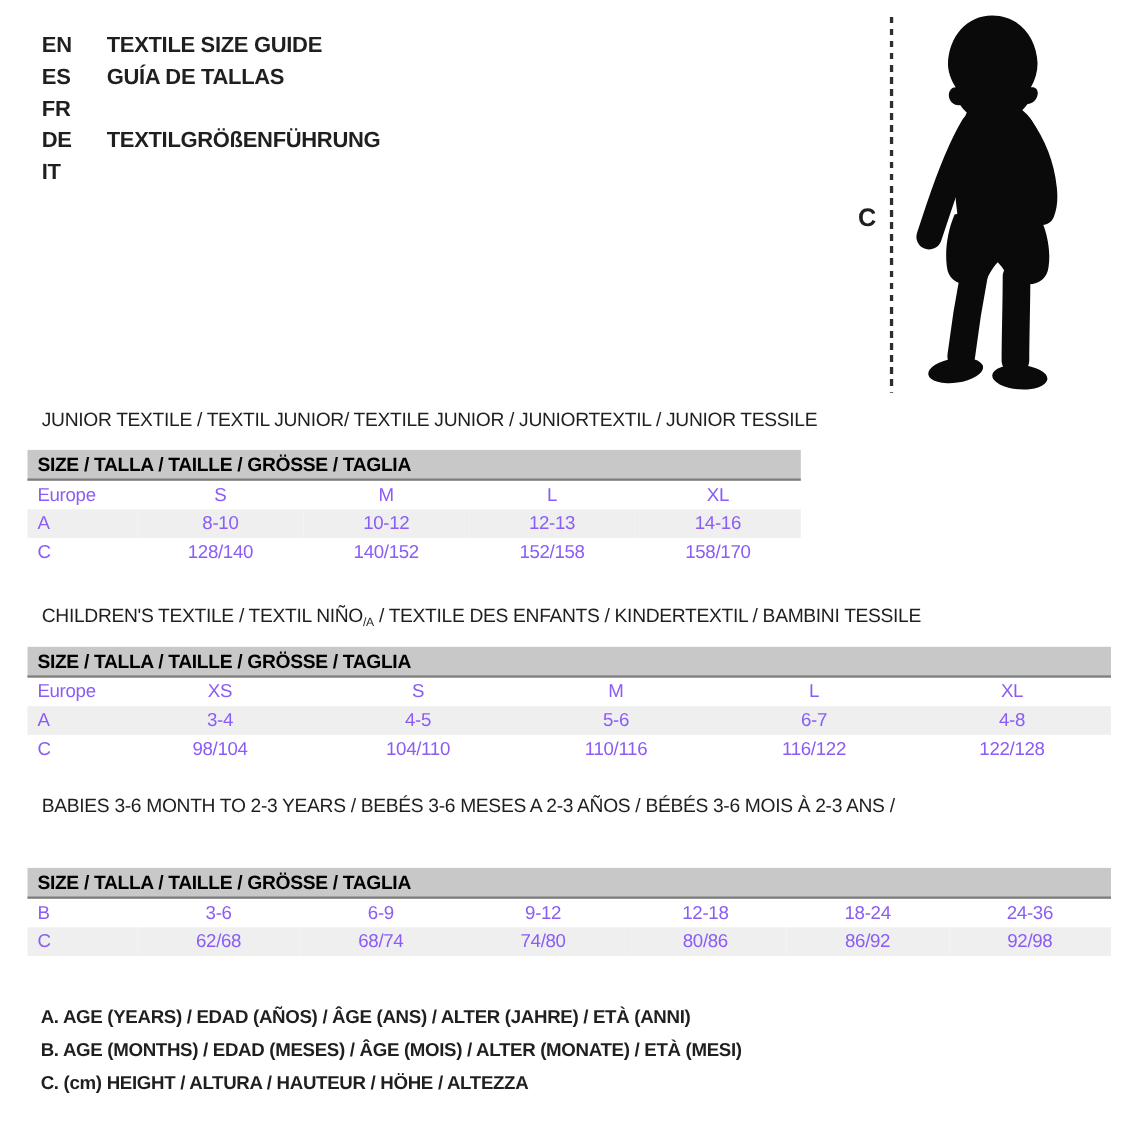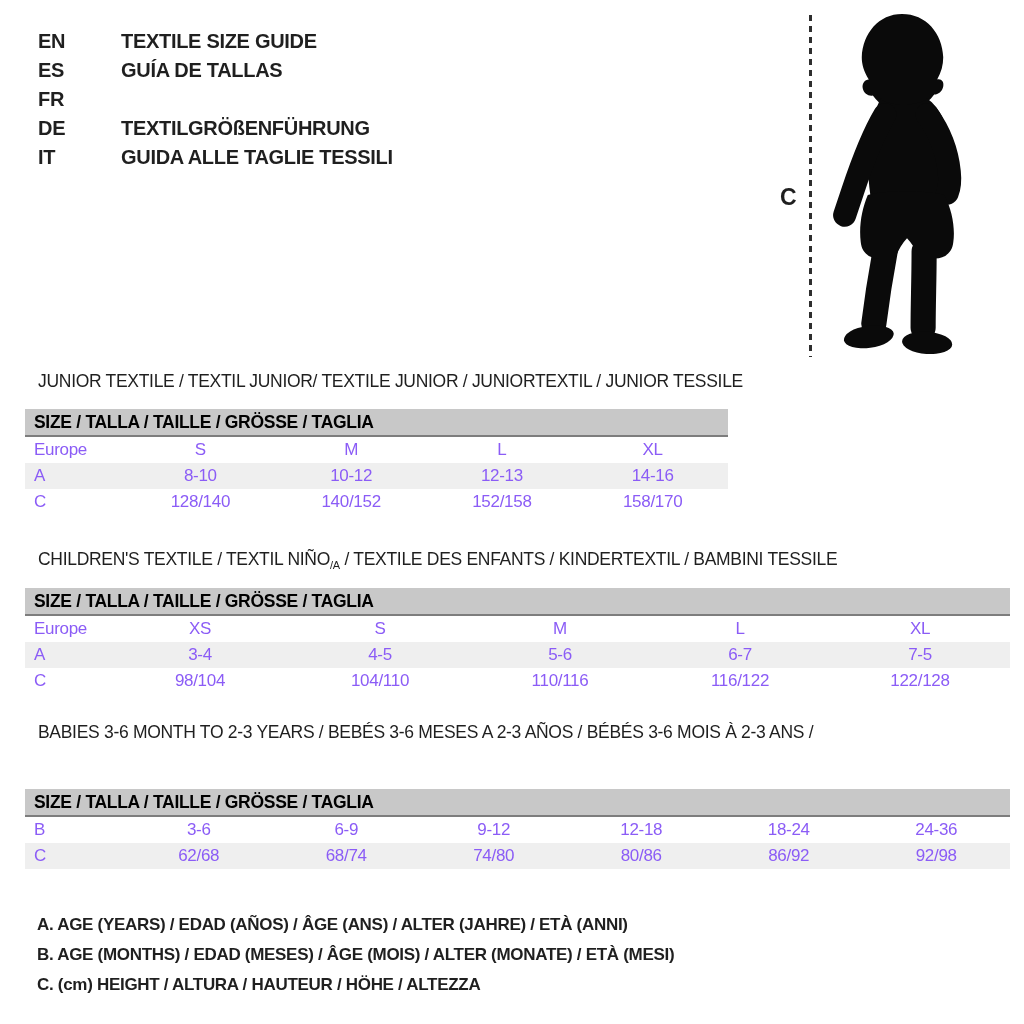--- a/index.html
+++ b/index.html
@@ -6,21 +6,21 @@
   body {
     width:1024px; height:1024px; position:relative; overflow:hidden;
     background:#ffffff; color:#1f1f1f;
     font-family:"Liberation Sans", sans-serif;
     letter-spacing:-0.3px;
   }
   .abs { position:absolute; }
 
   
   .lang-block { left:38px; top:27px; }
-  .lang-row { display:flex; height:29px; line-height:29px; font-size:20px; font-weight:bold;gap:24px; }
+  .lang-row { display:flex; height:29px; line-height:29px; font-size:20px; font-weight:bold; }
   .lang-code { width:59px; }
 
   
   .dotted-line {
     left:809px; top:15px; width:3px; height:342px;
     background:repeating-linear-gradient(to bottom, #2e2e2e 0px, #2e2e2e 6px, transparent 6px, transparent 11px);
   }
   .height-label { left:780px; top:184px; font-size:23px; font-weight:bold; }
   .toddler { left:820px; top:8px; }
 
@@ -70,21 +70,20 @@
   </div>
   <div class="lang-row">
     <span class="lang-code">FR</span>
   </div>
   <div class="lang-row">
     <span class="lang-code">DE</span>
     <span class="lang-title">TEXTILGRÖßENFÜHRUNG</span>
   </div>
   <div class="lang-row">
     <span class="lang-code">IT</span>
-    <span class="lang-title">GUIDA ALLE TAGLIE TESSILI</span>
   </div>
 </div>
 
 <div class="abs dotted-line"></div>
 <div class="abs height-label">C</div>
 <div class="abs toddler">
   <svg width="166" height="352" viewBox="0 0 160 350">
     <g fill="#0a0a0a" stroke="none">
       <path d="M79,6 C103,6 119,25 120,49 C120,57 118,64 114,71 C118,70 121,73 120,78 C119,83 115,86 111,86 C103,97 91,103 80,103 C68,103 57,97 50,87 C46,88 41,85 40,80 C39,75 42,71 46,71 C41,63 39,56 39,49 C40,25 56,6 79,6 Z"></path>
       <path d="M58,90 C65,98 95,98 104,90 C117,99 125,117 127,140 C129,163 127,182 125,195 L49,195 C45,172 44,150 47,128 C49,112 53,99 58,90 Z"></path>
@@ -160,21 +159,21 @@
       <td>M</td>
       <td>L</td>
       <td>XL</td>
     </tr>
     <tr class="shade">
       <td class="rowlabel">A</td>
       <td>3-4</td>
       <td>4-5</td>
       <td>5-6</td>
       <td>6-7</td>
-      <td>7-5</td>
+      <td>4-8</td>
     </tr>
     <tr>
       <td class="rowlabel">C</td>
       <td>98/104</td>
       <td>104/110</td>
       <td>110/116</td>
       <td>116/122</td>
       <td>122/128</td>
     </tr>
   </tbody>

